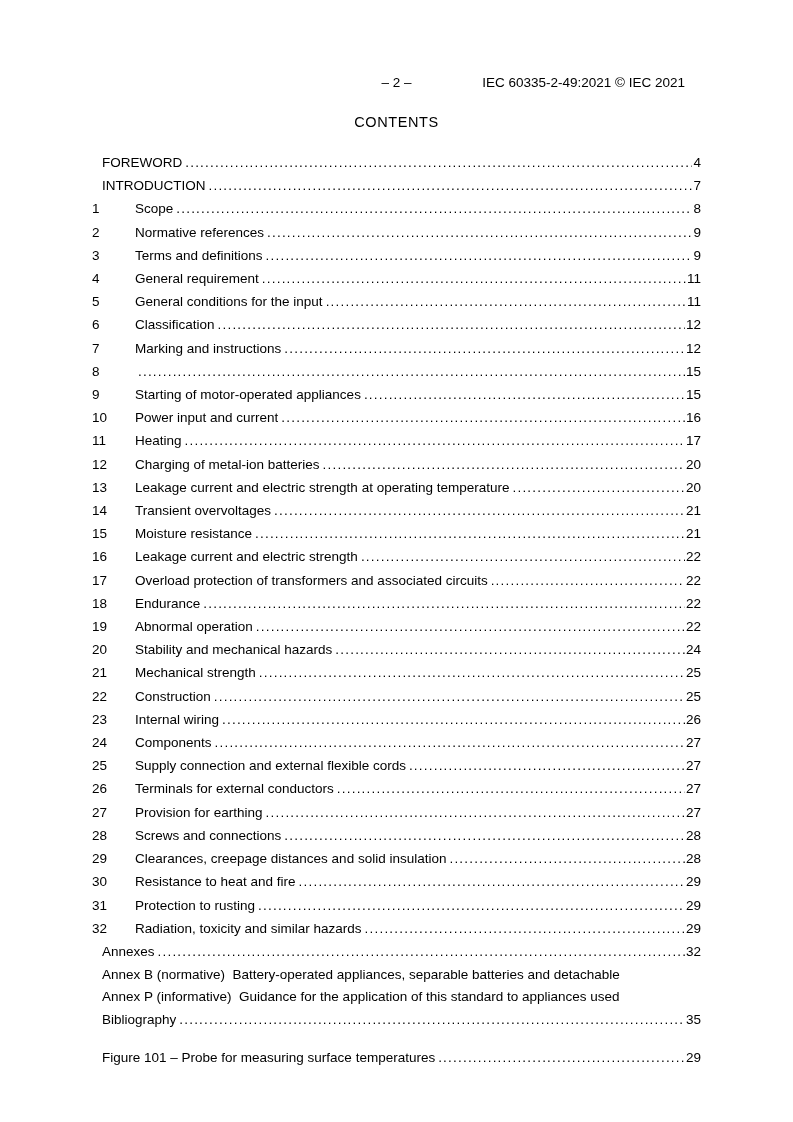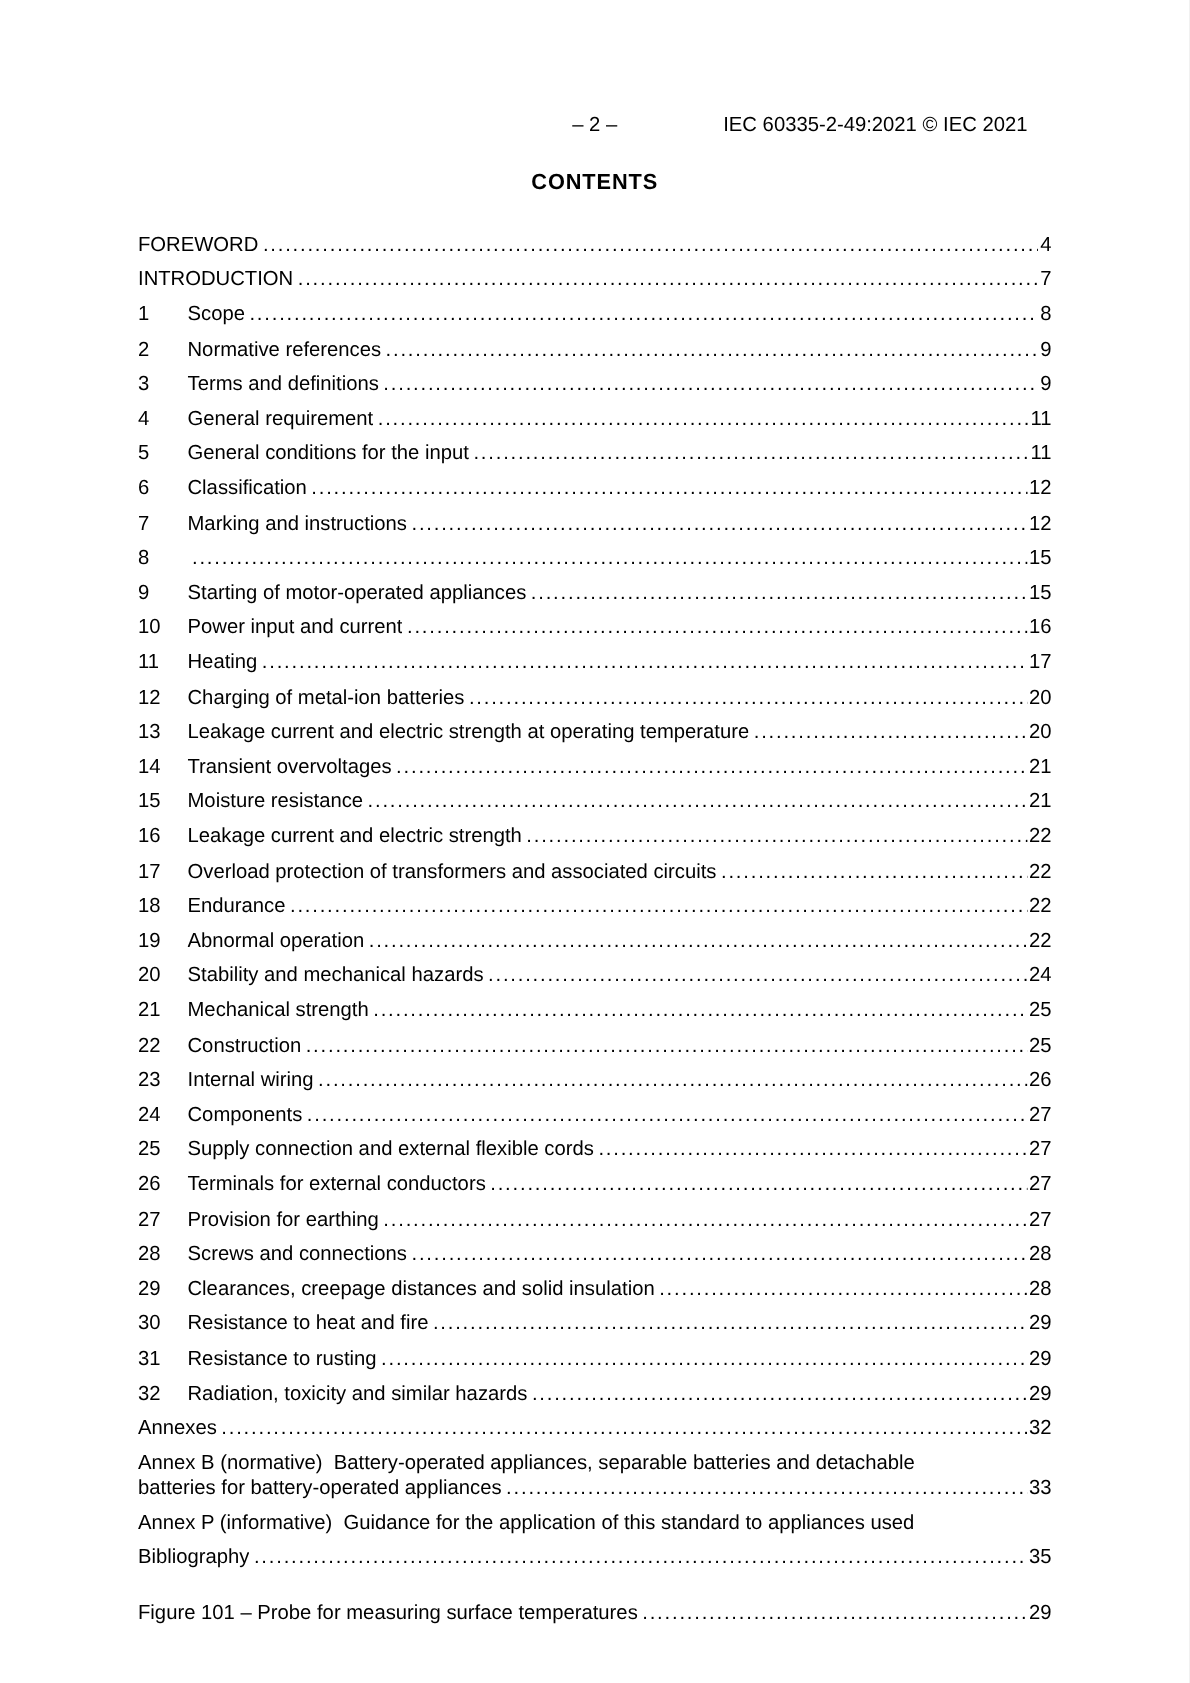--- a/index.html
+++ b/index.html
@@ -8,29 +8,29 @@
     margin: 0 auto; background: #ffffff; color: #000000;
     font-family: "Liberation Sans", sans-serif;
     font-size: 13.5px;
     padding: 74px 92px 0 92px;
     position: relative; overflow: hidden;
   }
   .header { position: relative; height: 17px; line-height: 17px; }
   .pgnum  { position: absolute; left: 50%; transform: translateX(-50%); top: 0; }
   .docref { position: absolute; right: 16px; top: 0; }
   .title  {
-    font-size: 14.5px; font-weight: bold; text-align: center;
+    font-size: 14.5px; font-weight: normal; text-align: center;
     letter-spacing: 0.6px; margin: 23px 0 21px 0;
   }
   .toc { width: 100%; }
   .toc-row { display: flex; align-items: flex-start; line-height: 23.2px; }
   .toc-row.multi { line-height: 17.5px; padding: 2.6px 0; }
   .toc-row.gap-before { margin-top: 14px; }
   .num { flex: 0 0 33px; }
-  .rowbody { flex: 1 1 auto; min-width: 0; }
+  .rowbody { flex: 1 1 auto; min-width: 0; margin-left: 10px; }
   .pre-line { white-space: pre-wrap; }
   .last-line { display: flex; align-items: baseline; min-width: 0; }
   .lbl { white-space: pre; flex: 0 1 auto; overflow: hidden; }
   .leader {
     flex: 1 1 12px; overflow: hidden; white-space: nowrap;
     margin-left: 3px; margin-right: 1px;
   }
   .leader::after {
     content: "..........................................................................................................................................................................................................................................";
     letter-spacing: 1.2px;
@@ -361,21 +361,21 @@
             <span class="lbl">Resistance to heat and fire</span>
             <span class="leader"></span>
             <span class="pg">29</span>
           </div>
         </div>
       </div>
       <div class="toc-row">
         <span class="num">31</span>
         <div class="rowbody">
           <div class="last-line">
-            <span class="lbl">Resistance to rusting</span>
+            <span class="lbl">Protection to rusting</span>
             <span class="leader"></span>
             <span class="pg">29</span>
           </div>
         </div>
       </div>
       <div class="toc-row">
         <span class="num">32</span>
         <div class="rowbody">
           <div class="last-line">
             <span class="lbl">Radiation, toxicity and similar hazards</span>
@@ -389,25 +389,20 @@
           <div class="last-line">
             <span class="lbl">Annexes</span>
             <span class="leader"></span>
             <span class="pg">32</span>
           </div>
         </div>
       </div>
       <div class="toc-row multi">
         <div class="rowbody">
           <div class="pre-line">Annex B (normative)  Battery-operated appliances, separable batteries and detachable</div>
-          <div class="last-line">
-            <span class="lbl">batteries for battery-operated appliances</span>
-            <span class="leader"></span>
-            <span class="pg">33</span>
-          </div>
         </div>
       </div>
       <div class="toc-row multi">
         <div class="rowbody">
           <div class="pre-line">Annex P (informative)  Guidance for the application of this standard to appliances used</div>
         </div>
       </div>
       <div class="toc-row">
         <div class="rowbody">
           <div class="last-line">

